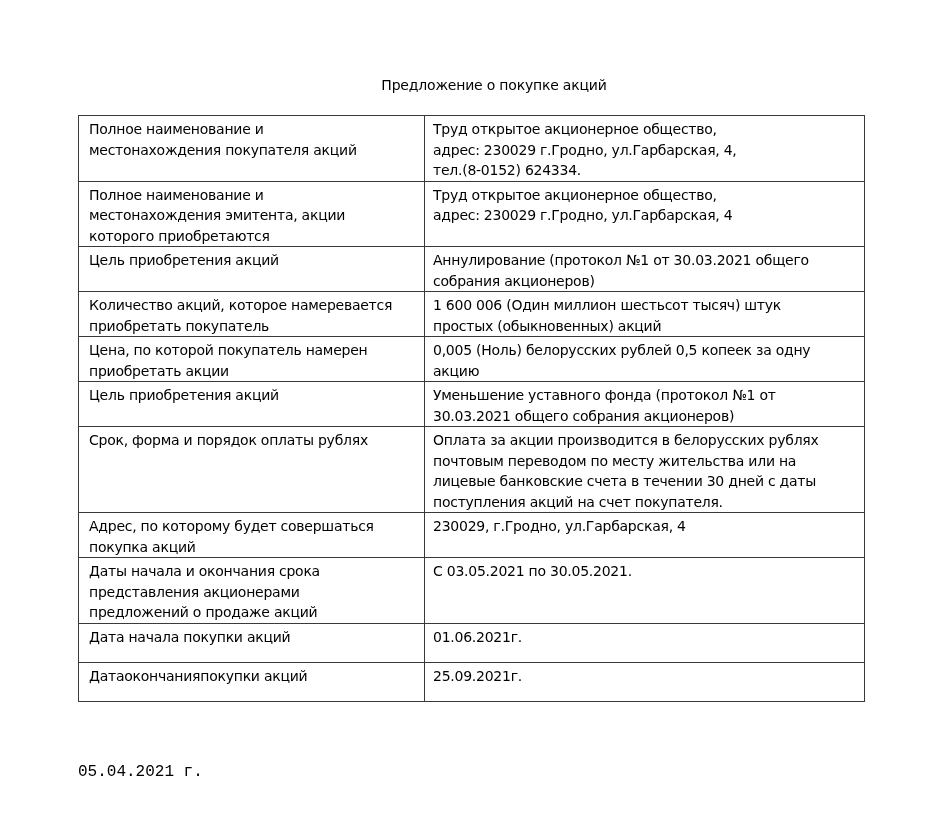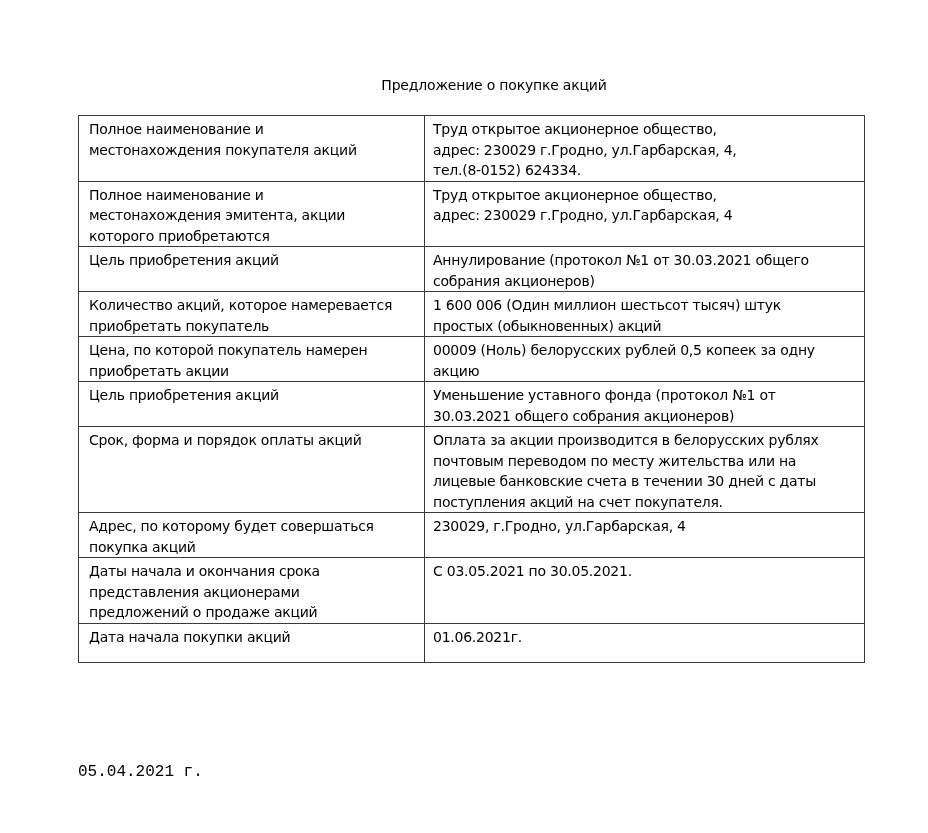--- a/index.html
+++ b/index.html
@@ -79,46 +79,50 @@
     </tr>
     <tr style="height:41px">
       <td class="c1">Количество акций, которое намеревается
 приобретать покупатель</td>
       <td class="c2">1 600 006 (Один миллион шестьсот тысяч) штук
 простых (обыкновенных) акций</td>
     </tr>
     <tr style="height:41px">
       <td class="c1">Цена, по которой покупатель намерен
 приобретать акции</td>
-      <td class="c2">00009 (Ноль) белорусских рублей 0,5 копеек за одну
+      <td class="c2">0,005 (Ноль) белорусских рублей 0,5 копеек за одну
 акцию</td>
     </tr>
     <tr style="height:42px">
       <td class="c1">Цель приобретения акций</td>
       <td class="c2">Уменьшение уставного фонда (протокол №1 от
 30.03.2021 общего собрания акционеров)</td>
     </tr>
     <tr style="height:82px">
-      <td class="c1">Срок, форма и порядок оплаты акций</td>
+      <td class="c1">Срок, форма и порядок оплаты рублях</td>
       <td class="c2">Оплата за акции производится в белорусских рублях
 почтовым переводом по месту жительства или на
 лицевые банковские счета в течении 30 дней с даты
 поступления акций на счет покупателя.</td>
     </tr>
     <tr style="height:44px">
       <td class="c1">Адрес, по которому будет совершаться
 покупка акций</td>
       <td class="c2">230029, г.Гродно, ул.Гарбарская, 4</td>
     </tr>
     <tr style="height:61px">
       <td class="c1">Даты начала и окончания срока
 представления акционерами
 предложений о продаже акций</td>
       <td class="c2">С 03.05.2021 по 30.05.2021.</td>
     </tr>
     <tr style="height:39px">
       <td class="c1">Дата начала покупки акций</td>
       <td class="c2">01.06.2021г.</td>
     </tr>
+    <tr style="height:39px">
+      <td class="c1">Датаокончанияпокупки акций</td>
+      <td class="c2">25.09.2021г.</td>
+    </tr>
   </tbody>
 </table>
 
 <div class="footer-date">05.04.2021 г.</div>
 
 </body></html>

